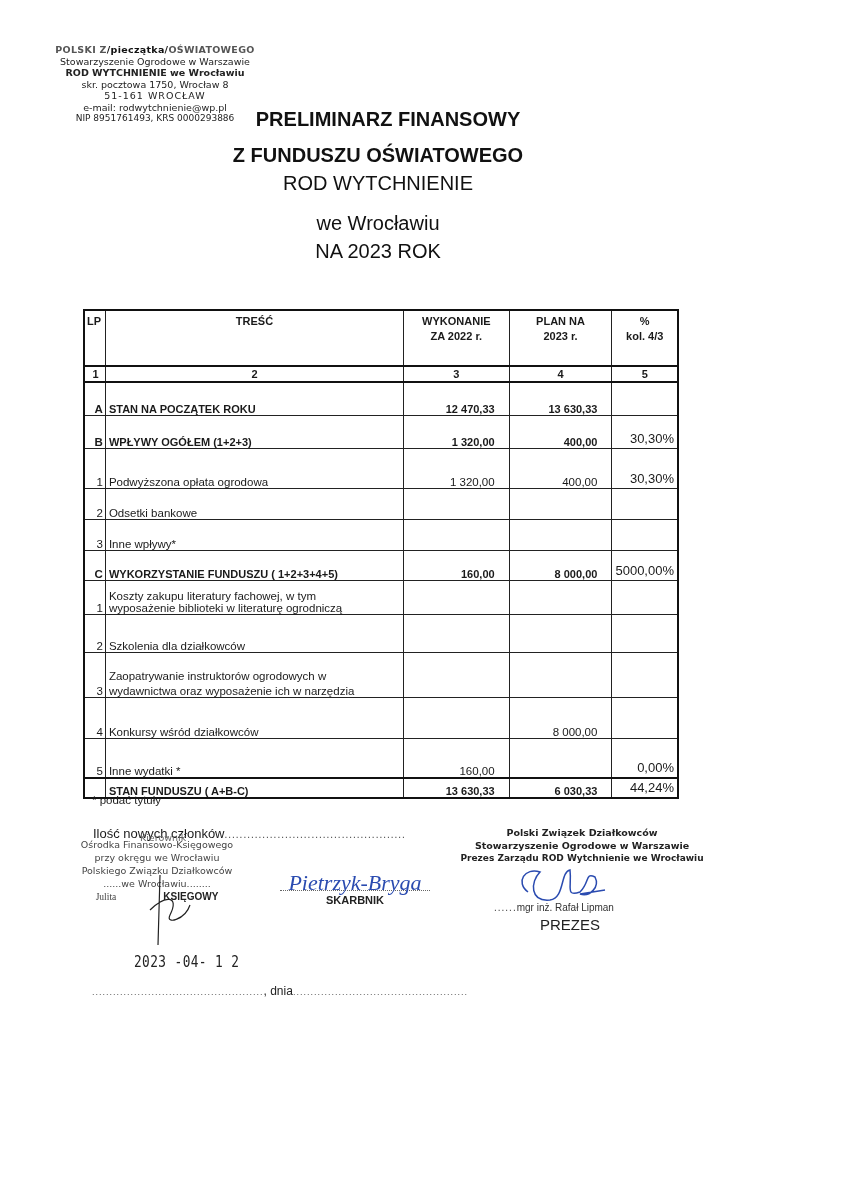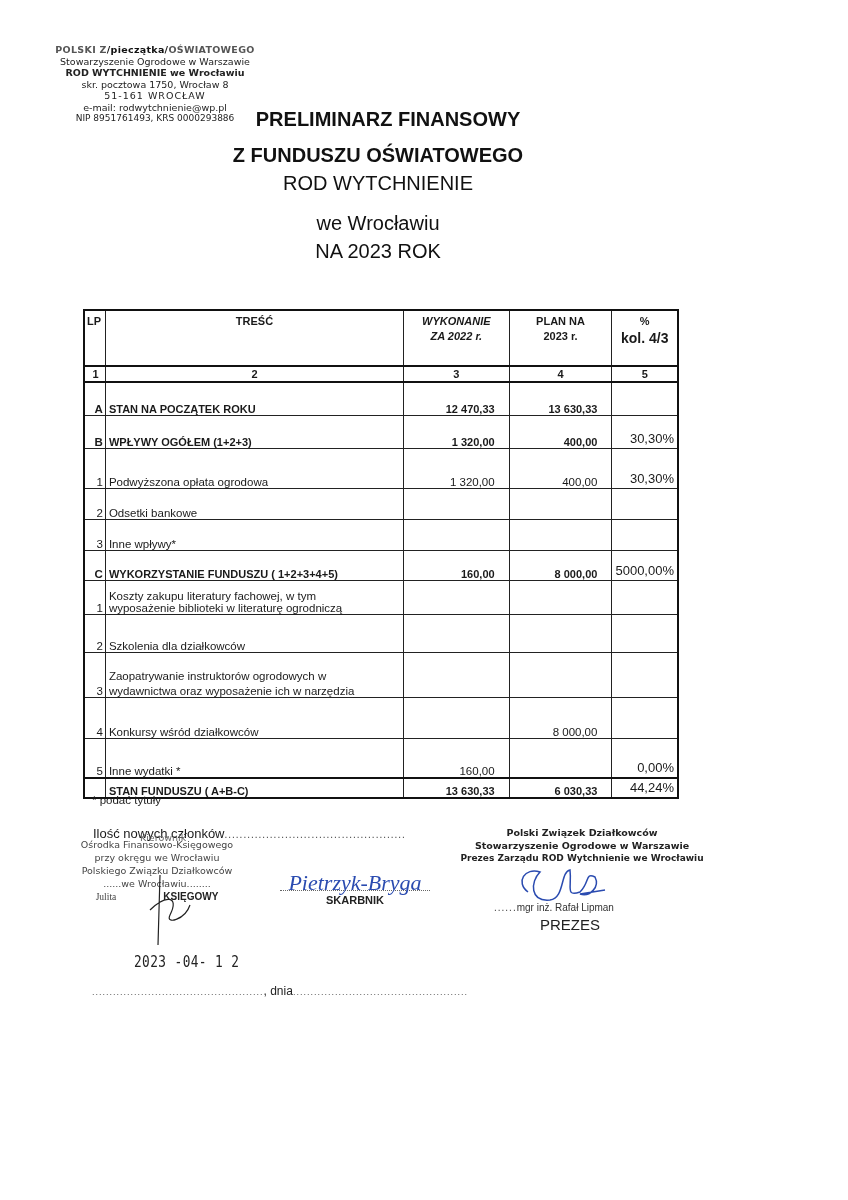--- a/index.html
+++ b/index.html
@@ -36,21 +36,21 @@
   }
   table.budget td {
     border: 1px solid #222; padding: 0 3px; vertical-align: bottom;
   }
   table.budget tr.hdr td { border-top: 2px solid #111; }
   table.budget tr.colnums td { border-top: 2px solid #111; border-bottom: 2px solid #111;
     font-weight: bold; text-align: center; vertical-align: middle; height: 14px; font-size: 11px; }
   table.budget td:first-child { border-left: 2px solid #111; width: 15px; text-align: right; padding-right: 2px; }
   table.budget td:last-child { border-right: 2px solid #111; }
   .c-desc { width: 300px; }
-  .c-exec { width: 100px; font-style: italic; }
+  .c-exec { width: 100px; }
   .c-plan { width: 98px; }
   .c-pct { width: 56px; }
   .hdr td { vertical-align: top !important; font-weight: bold; text-align: center; font-size: 11px; padding-top: 4px !important; }
   .hdr td.lp { text-align: left !important; padding-left: 2px !important; }
   .num { text-align: right; padding-right: 14px !important; }
   .pct { text-align: right; font-size: 13px; padding-bottom: 2px !important; }
   .sec td:first-child { text-align: left; font-weight: bold; padding-left: 2px; }
   .bold { font-weight: bold; font-size: 11px; }
   tr.total td { border-top: 2px solid #111; border-bottom: 2px solid #111; }
   .footnote { position: absolute; left: 92px; top: 794px; font-size: 11.5px; }
@@ -119,21 +119,21 @@
     <td class="c-exec">
       <div>WYKONANIE</div>
       <div style="margin-top:3px">ZA 2022 r.</div>
     </td>
     <td class="c-plan">
       <div>PLAN NA</div>
       <div style="margin-top:3px">2023 r.</div>
     </td>
     <td class="c-pct">
       <div>%</div>
-      <div style="font-size:14px;margin-top:3px">kol. 4/3</div>
+      <div style="font-size:11px;margin-top:3px">kol. 4/3</div>
     </td>
   </tr>
   <tr class="colnums">
     <td style="text-align:center">1</td>
     <td>2</td>
     <td>3</td>
     <td>4</td>
     <td>5</td>
   </tr>
 

